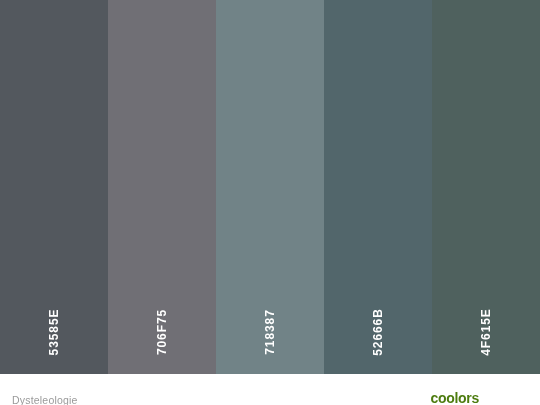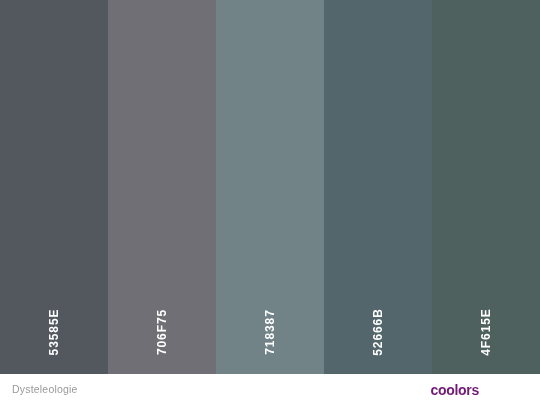--- a/index.html
+++ b/index.html
@@ -56,21 +56,21 @@
     user-select: none;
   }
 
   
   .footer {
     flex: 1 1 auto;
     height: 31px;
     width: 490px;
     background: #ffffff;
     display: flex;
-    align-items: center;
+    align-items: flex-end;
     justify-content: space-between;
     padding: 0 11px 0 12px;
     box-sizing: border-box;
   }
 
   .palette-name {
     font-family: "Liberation Sans", sans-serif;
     font-size: 10.5px;
     color: #9a9a9a;
     letter-spacing: 0.2px;
@@ -110,16 +110,16 @@
     </div>
 
     <div class="swatch" style="background-color: rgb(79, 97, 94);">
       <span class="swatch-label" style="color: rgb(255, 255, 255);">4F615E</span>
     </div>
 
   </div>
 
   <div class="footer" style="background-color: rgb(255, 255, 255);">
     <span class="palette-name">Dysteleologie</span>
-    <span class="brand-logo" style="color: #701a75;">coolors</span>
+    <span class="brand-logo" style="color: #4d7c0f;">coolors</span>
   </div>
 
 </div>
 
 </body></html>

